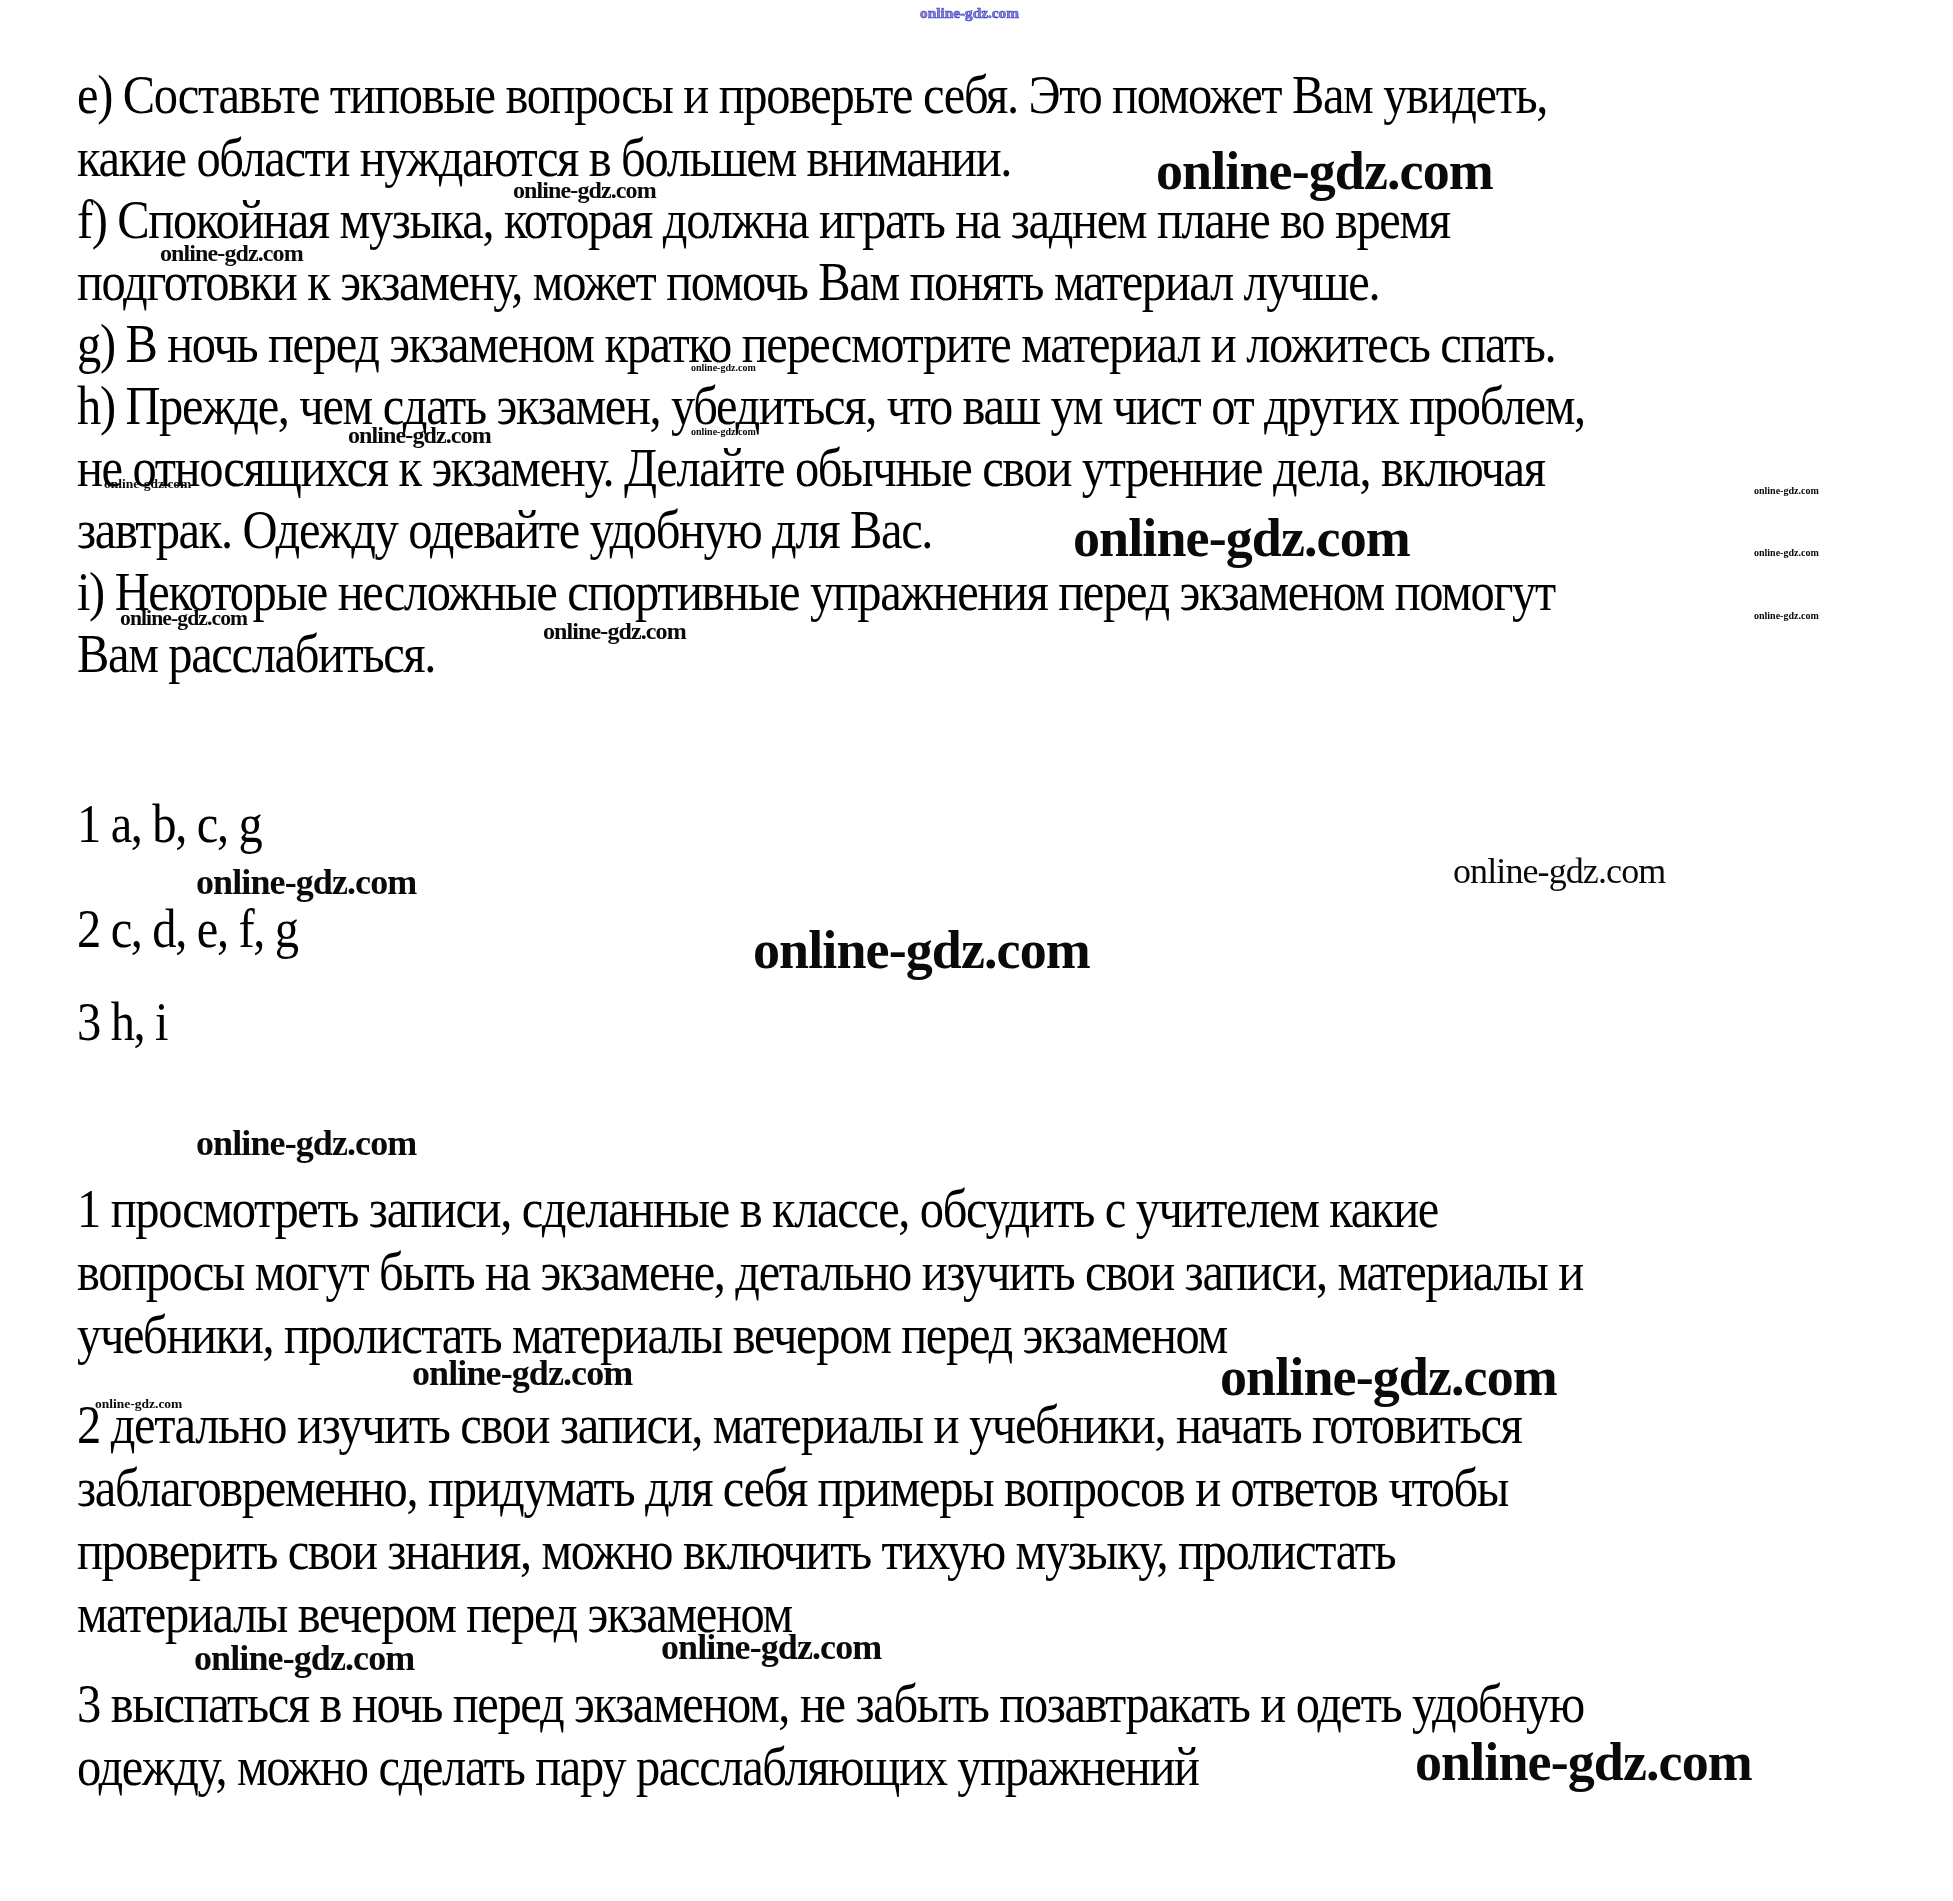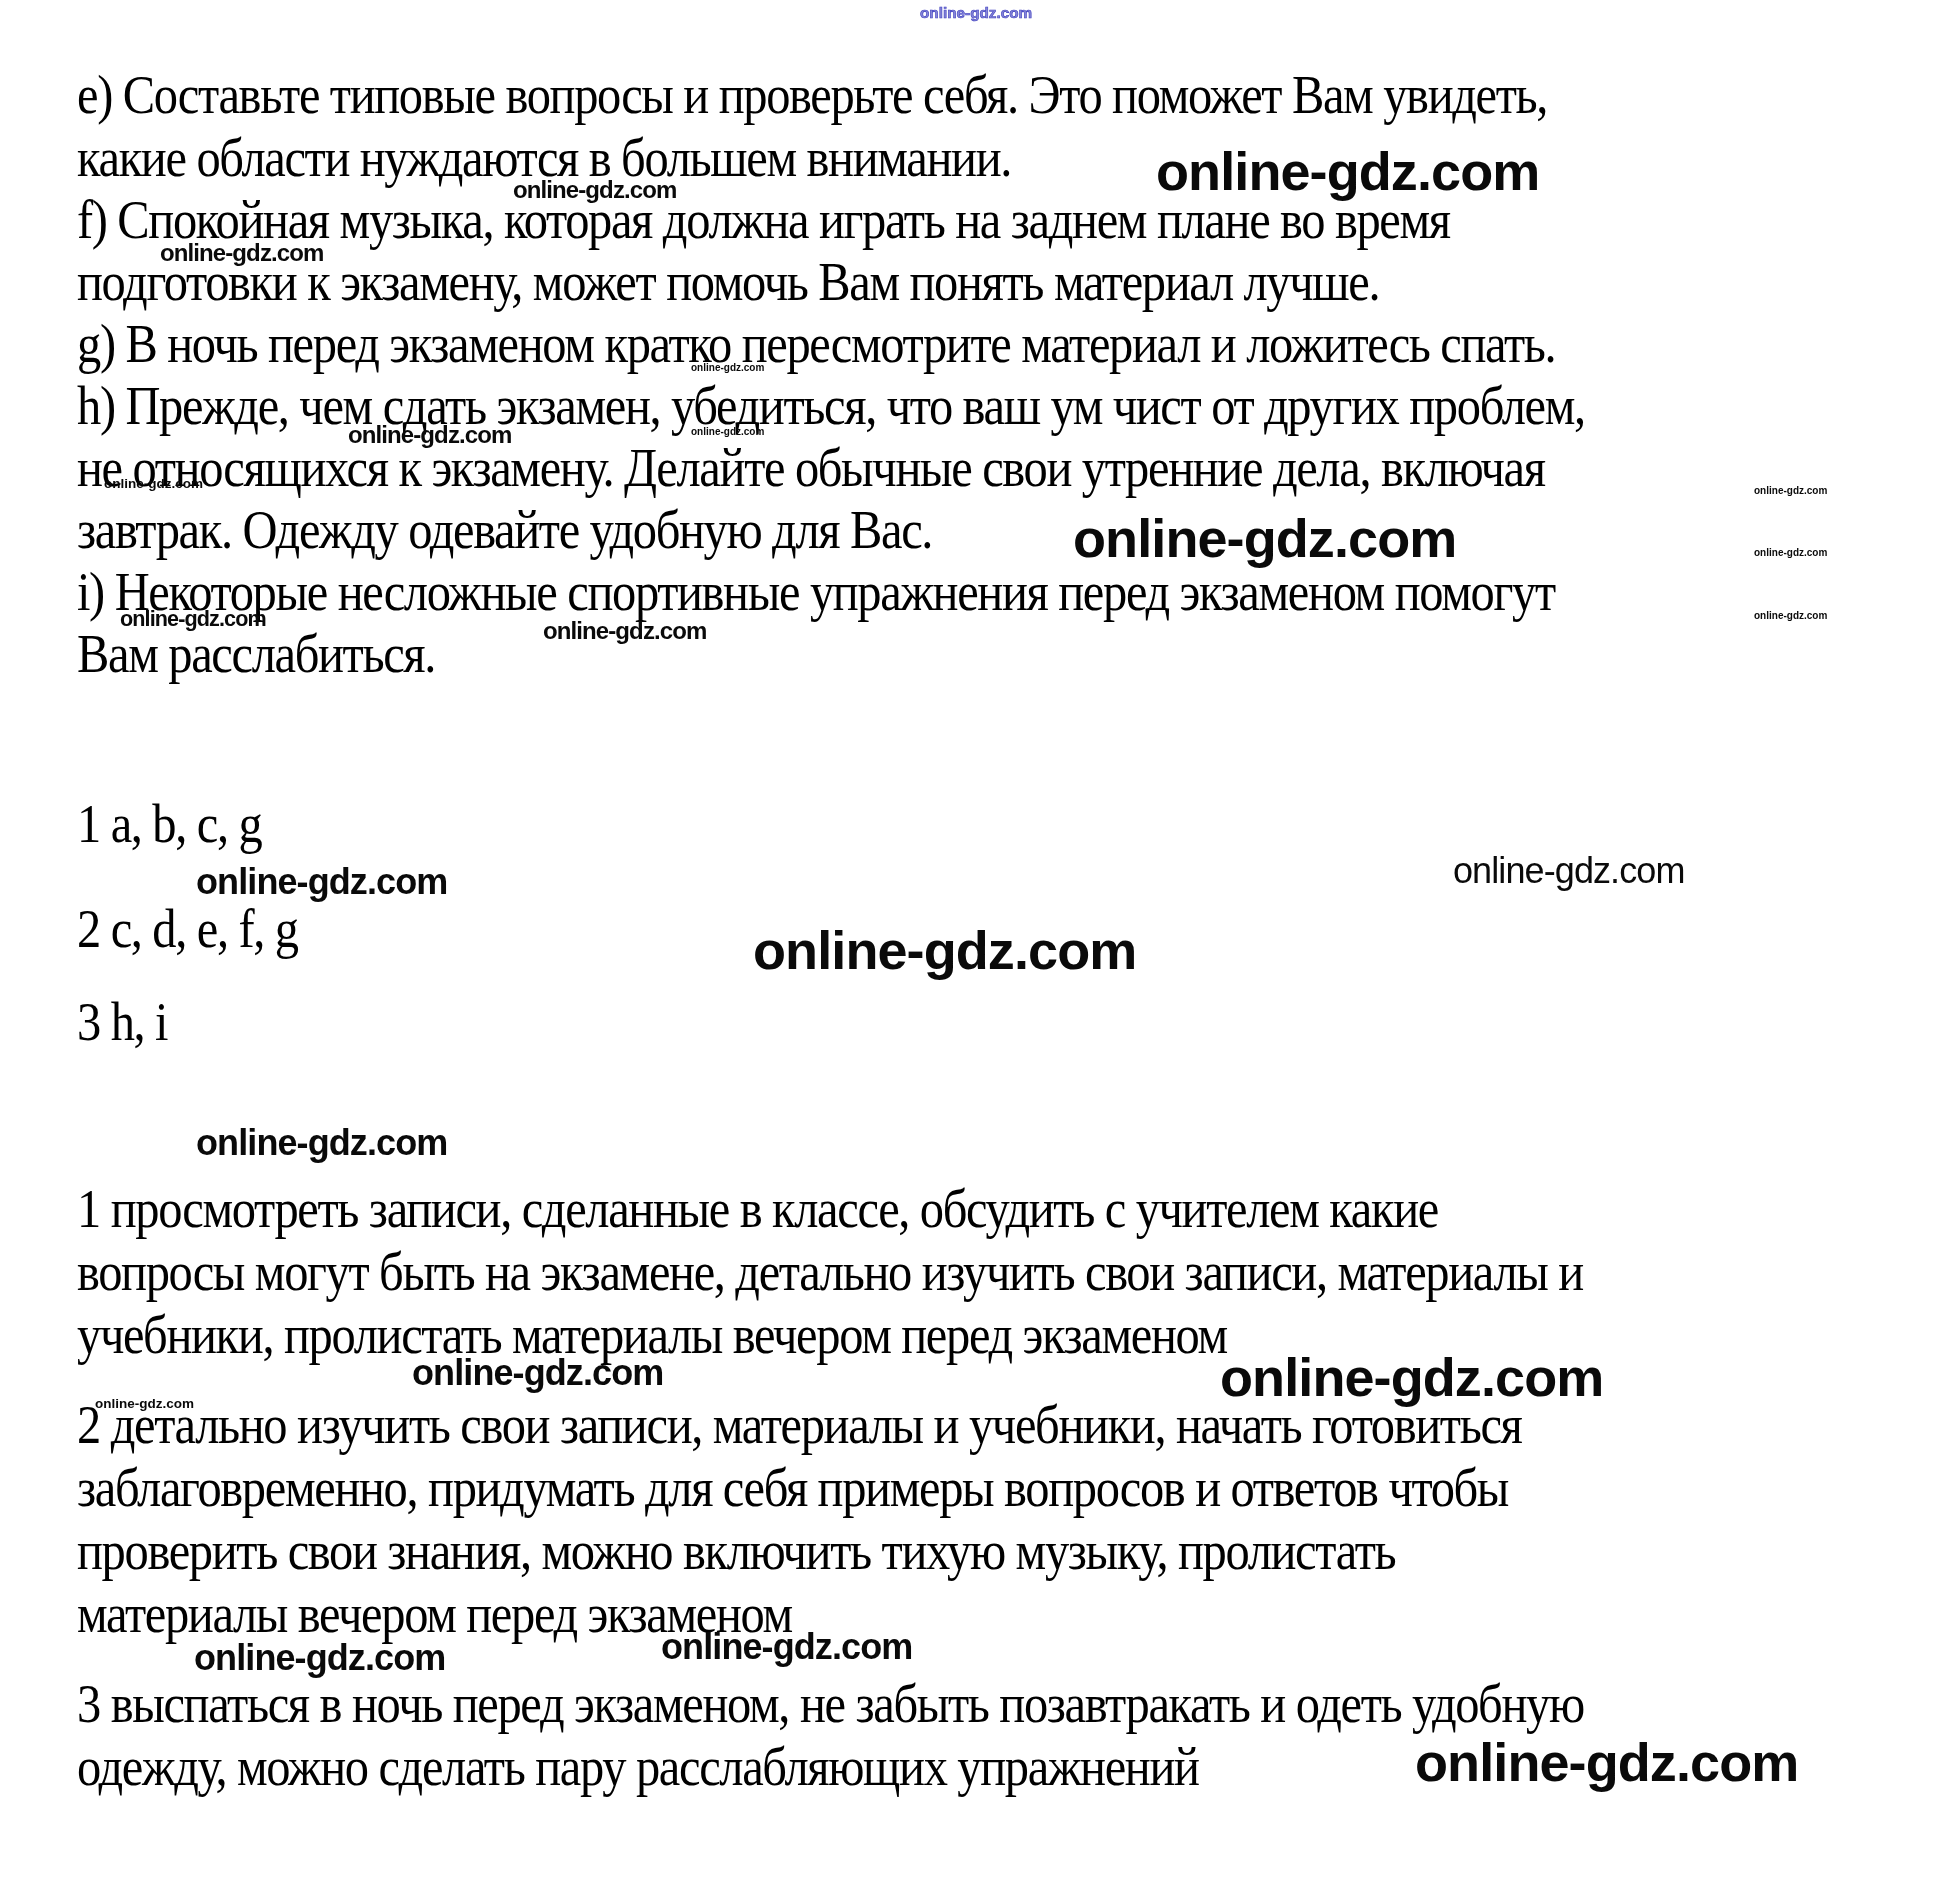--- a/index.html
+++ b/index.html
@@ -16,21 +16,21 @@
     left:77px;
     font-size:50px;
     line-height:1;
     letter-spacing:-1.4px;
     white-space:nowrap;
     transform-origin:left top;
     transform:scale(0.97,1.08);
   }
   .wm{
     position:absolute;
-    font-family:Liberation Sans, sans-serif;
+    font-family:Liberation Serif, serif;
     font-weight:bold;
     color:#0a0a0a;
     line-height:1;
     white-space:nowrap;
     letter-spacing:-0.9px;
   }
   .wm-big   {font-size:54px;}
   .wm-med   {font-size:36px;}
   .wm-small {font-size:24px;}
   .wm-small2{font-size:13.5px;font-weight:600;letter-spacing:0;}

